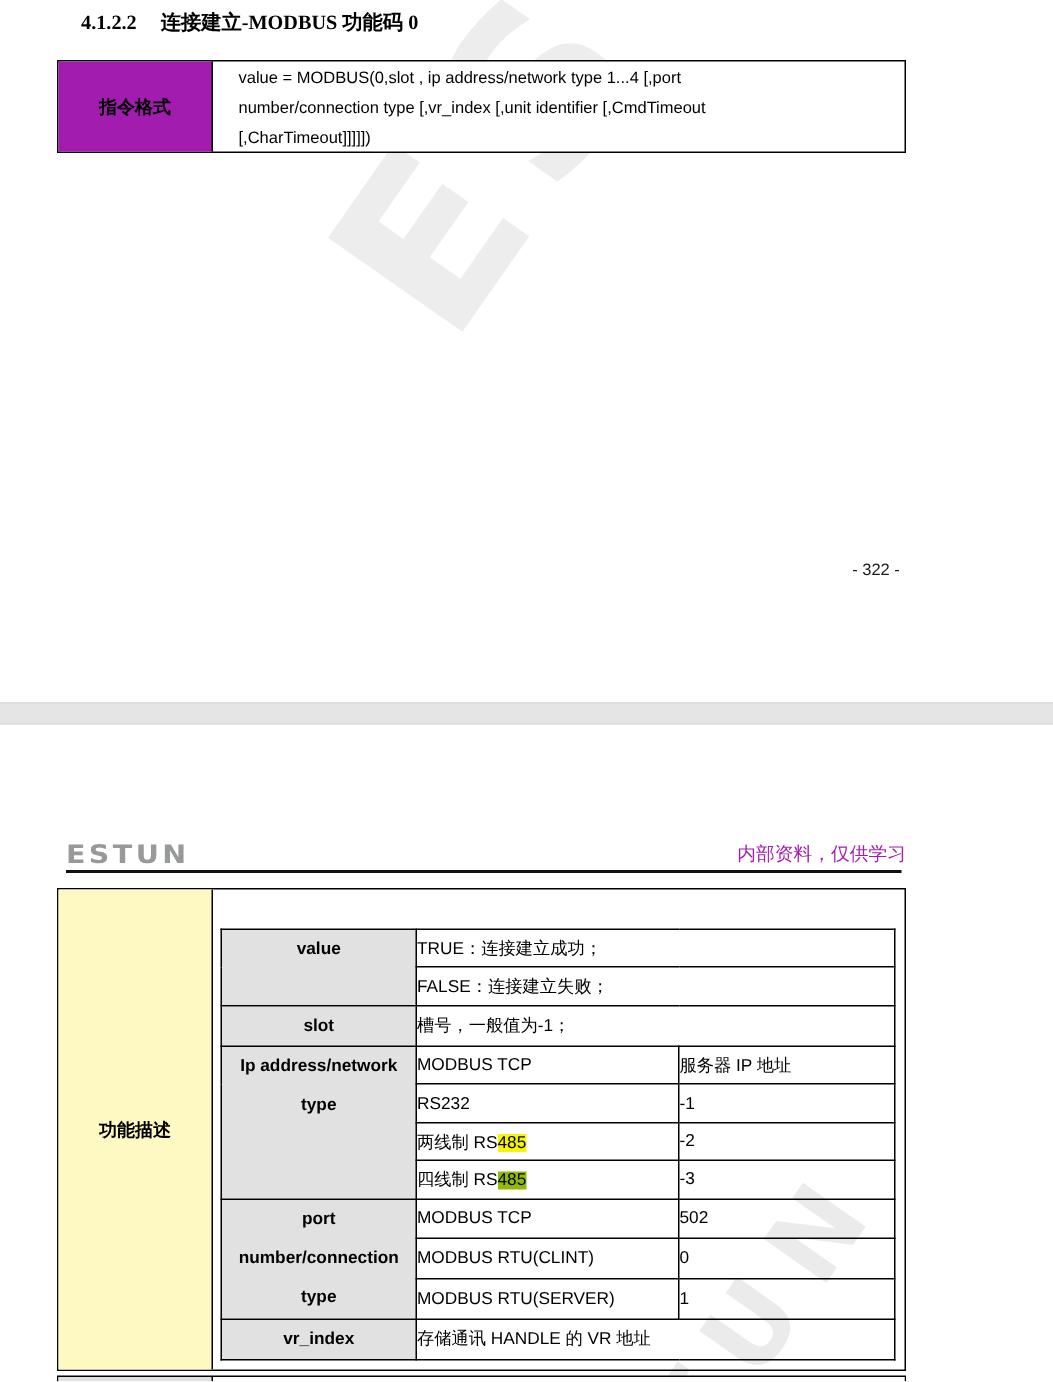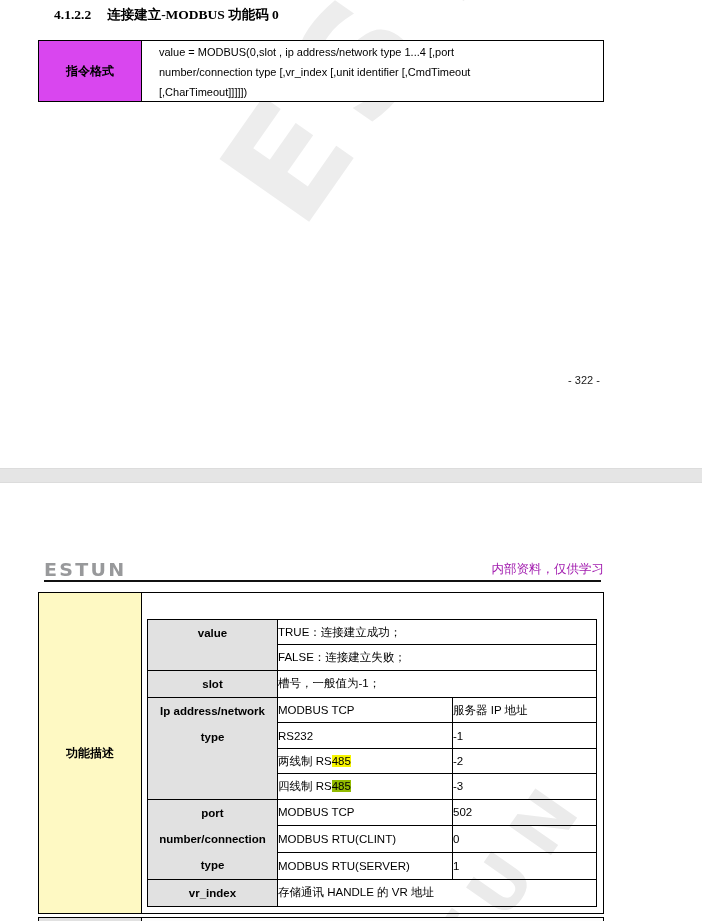--- a/index.html
+++ b/index.html
@@ -11,21 +11,21 @@
   .page2 { top:483px; height:438px; }
 
   .watermark { position:absolute; color:#ededed; font-weight:bold; font-family:"DejaVu Sans", sans-serif; letter-spacing:18px; pointer-events:none; z-index:0; }
   .wm1 { left:120px; top:-150px; font-size:150px; transform:rotate(-55deg); }
   .wm2 { left:295px; top:404px; font-size:70px; transform:rotate(-55deg); color:#ebebeb; }
 
   .heading { position:absolute; left:54px; top:6px; z-index:2; font-family:"Liberation Serif", serif; font-weight:bold; font-size:13.5px; color:#000; }
   .heading .hnum { margin-right:16px; }
 
   .fmt-table { position:absolute; left:38px; top:40px; width:566px; height:62px; border:1px solid #000; display:flex; z-index:2; background:#fff; }
-  .fmt-label { width:103px; flex:none; background:#d946ef; border-right:1px solid #000; display:flex; align-items:center; justify-content:center; font-weight:bold; font-size:12px; }
+  .fmt-label { width:103px; flex:none; background:#a21caf; border-right:1px solid #000; display:flex; align-items:center; justify-content:center; font-weight:bold; font-size:12px; }
   .fmt-code { flex:1; padding:1px 17px; font-size:11px; line-height:20px; white-space:pre-line; color:#000; }
 
   .page-number { position:absolute; left:550px; top:374px; width:68px; text-align:center; font-size:11px; color:#1a1a1a; z-index:2; }
 
   .page-separator { position:absolute; left:0; top:468px; width:702px; height:15px; background:#e5e5e5; border-top:1px solid #dcdcdc; border-bottom:1px solid #dcdcdc; z-index:3; }
 
   .logo { position:absolute; left:44px; top:77px; font-family:"DejaVu Sans", sans-serif; font-weight:800; font-size:17px; letter-spacing:2px; color:#98999b; transform:scaleX(1.12); transform-origin:left center; z-index:2; }
   .header-note { position:absolute; right:98px; top:78px; font-family:"Liberation Serif", serif; font-size:12.5px; color:#a21caf; z-index:2; }
   .header-rule { position:absolute; left:44px; top:97px; width:557px; height:2px; background:#111; z-index:2; }
 

